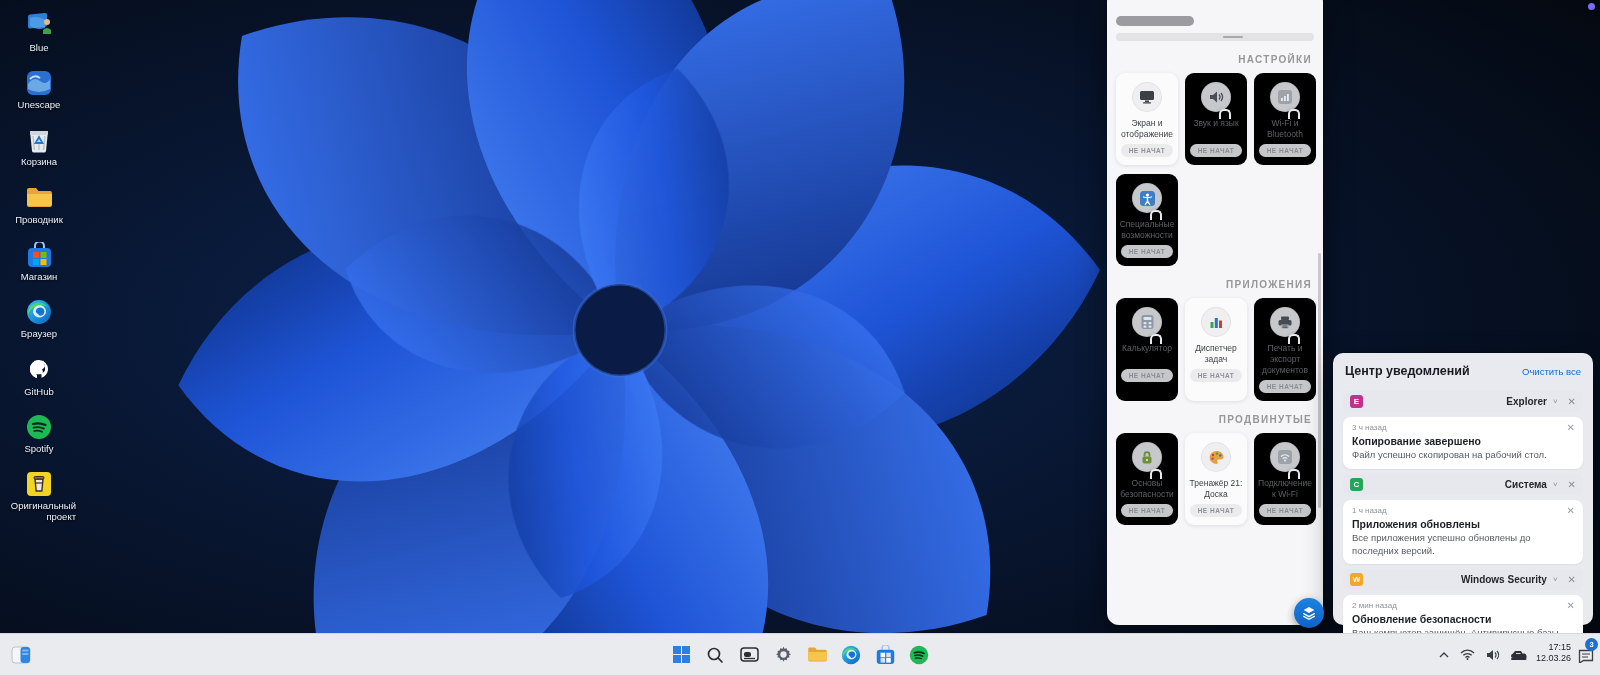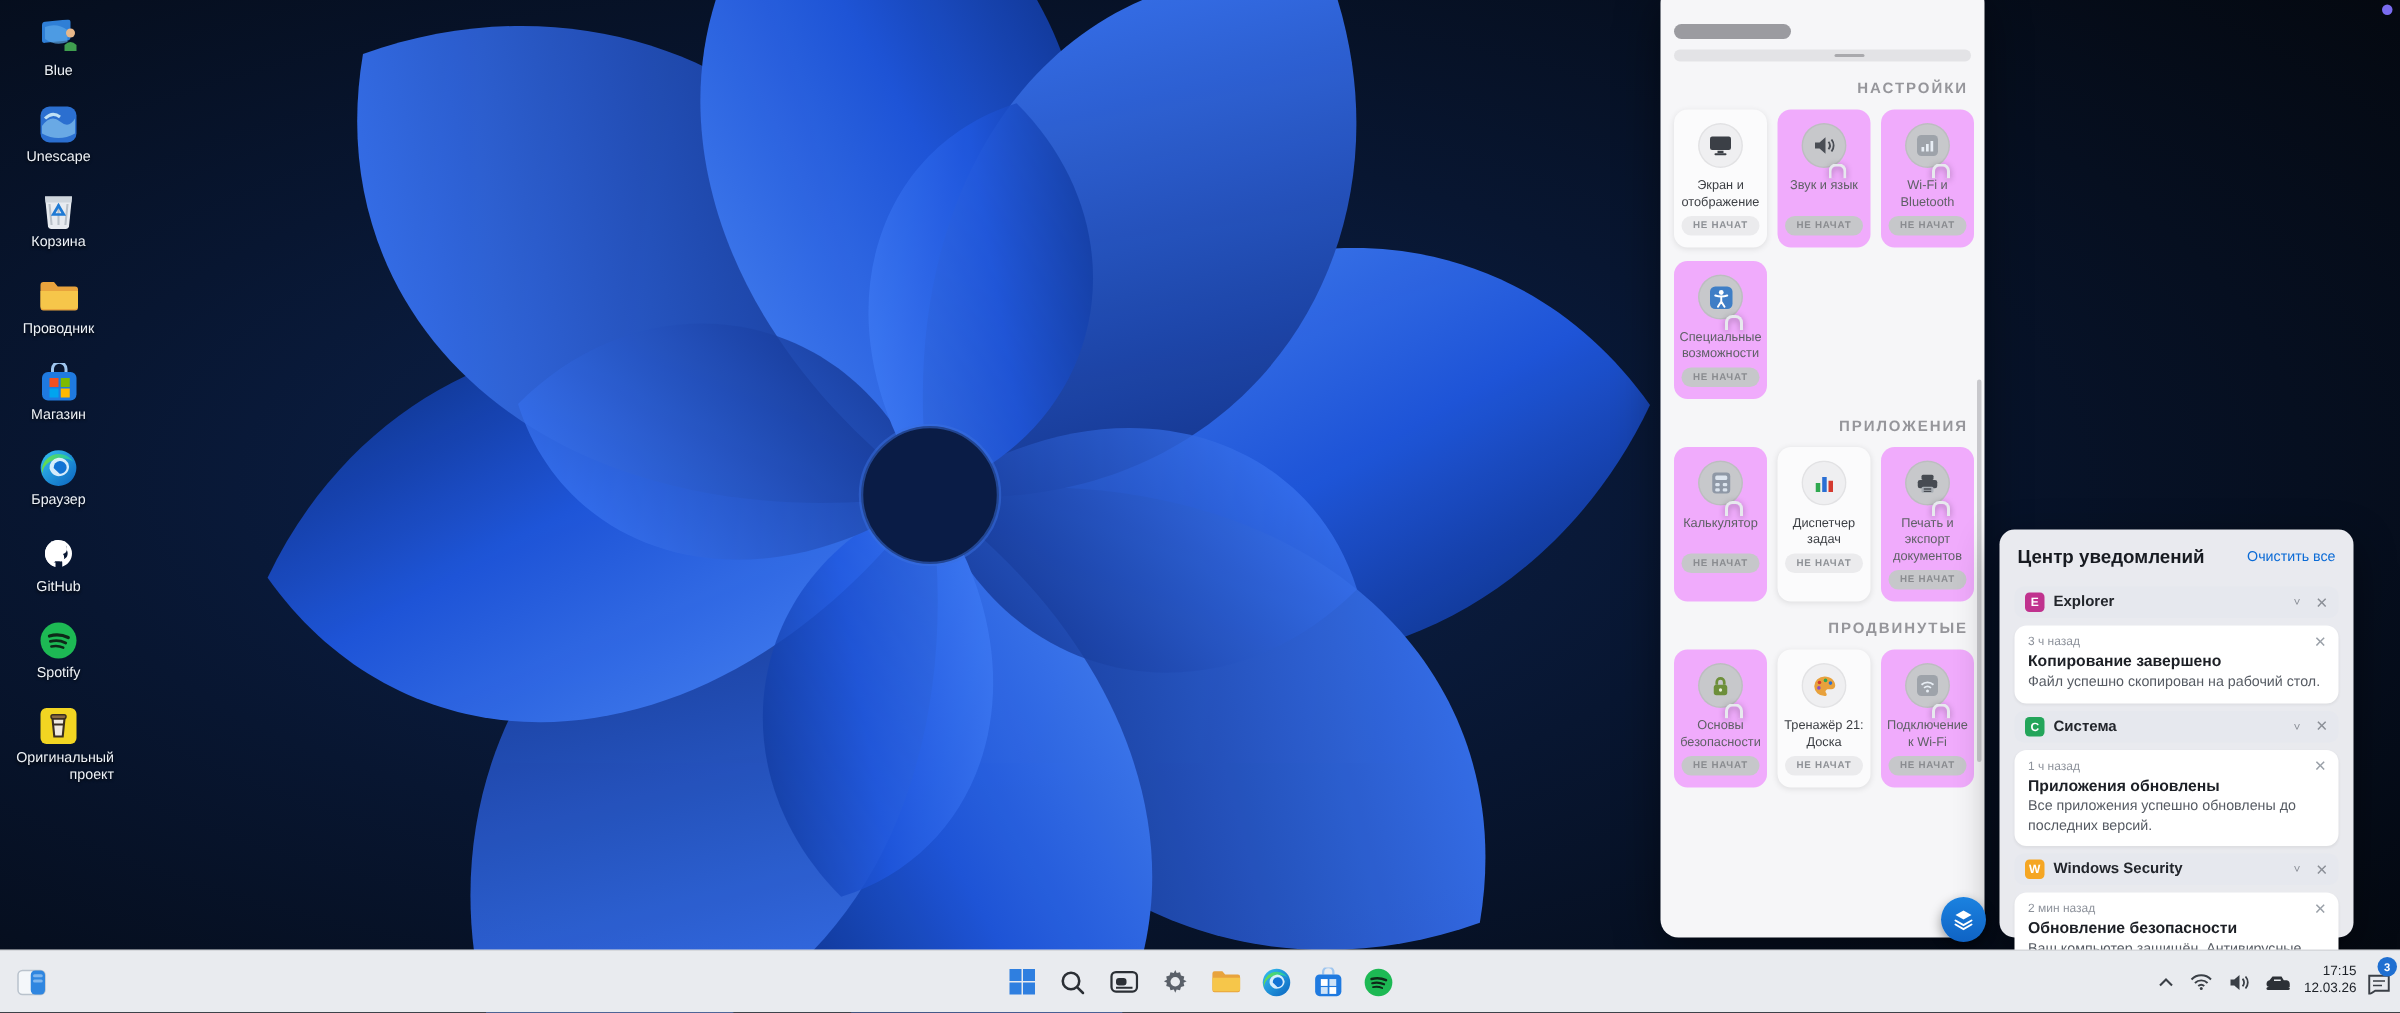--- a/index.html
+++ b/index.html
@@ -26,49 +26,49 @@
   .panel-progress { height:10px; width:78px; background:#9b9ba0; border-radius:6px; }
   .panel-track { margin-top:7px; height:8px; background:#e3e3e6; border-radius:5px; position:relative; }
   .panel-track .handle { position:absolute; left:54%; top:3px; width:20px; height:2px; background:#a9a9ad; border-radius:2px; }
   .panel-scrollbar { position:absolute; right:2px; top:263px; width:3px; height:255px; background:#c8c8cc; border-radius:2px; }
 
   .section-header { margin:13px 2px 8px 2px; font-size:10px; font-weight:bold; color:#96969b; letter-spacing:1.3px;text-align:right; }
   .tile-grid { display:grid; grid-template-columns:repeat(3,62px); gap:9px 7px; }
   .tile { position:relative; width:62px; min-height:84px; border-radius:9px; padding:9px 3px 8px 3px;
           display:flex; flex-direction:column; align-items:center; background:#fbfbfc;
           box-shadow:0 1px 4px rgba(0,0,0,.10); cursor:pointer; }
-  .tile.locked { background:#f0abfc; box-shadow:none; }
+  .tile.locked { background:#000000; box-shadow:none; }
   .tile .ticon { width:30px; height:30px; border-radius:50%; background:#efeff1; display:flex;
                  align-items:center; justify-content:center; box-shadow:inset 0 0 0 1px rgba(0,0,0,.05); }
   .tile.locked .ticon { background:#c7c8cb; }
   .tile .tlabel { margin-top:6px; font-size:8.5px; line-height:1.3; text-align:center; color:#3c3f44; min-height:22px; }
   .tile.locked .tlabel { color:#5e6065; }
   .tile .tstatus { margin-top:4px; font-size:6.5px; font-weight:bold; letter-spacing:.5px; color:#8e9196;
                    background:#ebebed; border-radius:8px; padding:3px 8px; }
   .tile.locked .tstatus { background:#c6c7ca; color:#8a8c90; }
   .tile .lock-overlay { position:absolute; top:42px; left:50%; transform:translateX(-50%); z-index:2;
                         filter:drop-shadow(0 1px 2px rgba(0,0,0,.35)); }
   .lock-shape { width:13px; height:10px; background:#fff; border-radius:2.5px; position:relative; margin-top:6px; }
   .lock-shape:before { content:""; position:absolute; top:-6px; left:2.5px; width:8px; height:8px;
                        border:2px solid #e7e9ee; border-bottom:none; border-radius:5px 5px 0 0; }
 
   
-  .notif-panel { position:absolute; left:1333px; top:353px; width:236px; height:272px;
+  .notif-panel { position:absolute; left:1333px; top:353px; width:260px; height:272px;
                  background:rgba(241,242,246,.97); border-radius:10px; box-shadow:0 10px 28px rgba(0,0,0,.45);
                  z-index:8; padding:9px 10px; }
   .notif-header { display:flex; justify-content:space-between; align-items:center; padding:2px 2px 8px 2px; }
   .notif-title { font-size:12.5px; font-weight:bold; color:#181b21; }
   .notif-clear { font-size:9.5px; color:#0b6bd6; cursor:pointer; }
   .notif-group { background:#e6e8ee; border-radius:6px; padding:4px 7px; display:flex; align-items:center; gap:6px; margin-top:5px; cursor:pointer; }
   .app-badge { width:13px; height:13px; border-radius:3px; color:#fff; font-size:8px; font-weight:bold;
                display:flex; align-items:center; justify-content:center; }
   .badge-explorer { background:#c0328e; }
   .badge-system  { background:#23a55a; }
   .badge-winsec  { background:#f5a623; }
-  .group-name { flex:1; font-size:10px; font-weight:bold; color:#23262c; }
+  .group-name { flex:1; font-size:10px; font-weight:bold; color:#23262c;text-align:right; }
   .group-chevron { font-size:8px; color:#8b8f97; cursor:pointer; }
   .group-close { font-size:10px; color:#8b8f97; cursor:pointer; margin-left:4px; }
   .notif-card { position:relative; background:#fff; border-radius:8px; padding:6px 9px 7px 9px; margin-top:5px;
                 box-shadow:0 1px 2px rgba(0,0,0,.06); cursor:default; }
   .notif-time { font-size:8px; color:#8d929b; }
   .notif-card-title { font-size:10.5px; font-weight:bold; color:#1c1f25; margin-top:3px; }
   .notif-body { font-size:9.5px; color:#565b63; line-height:1.35; margin-top:2px; }
   .card-close { position:absolute; top:5px; right:8px; font-size:10px; color:#9aa0a8; cursor:pointer; }
 
   

